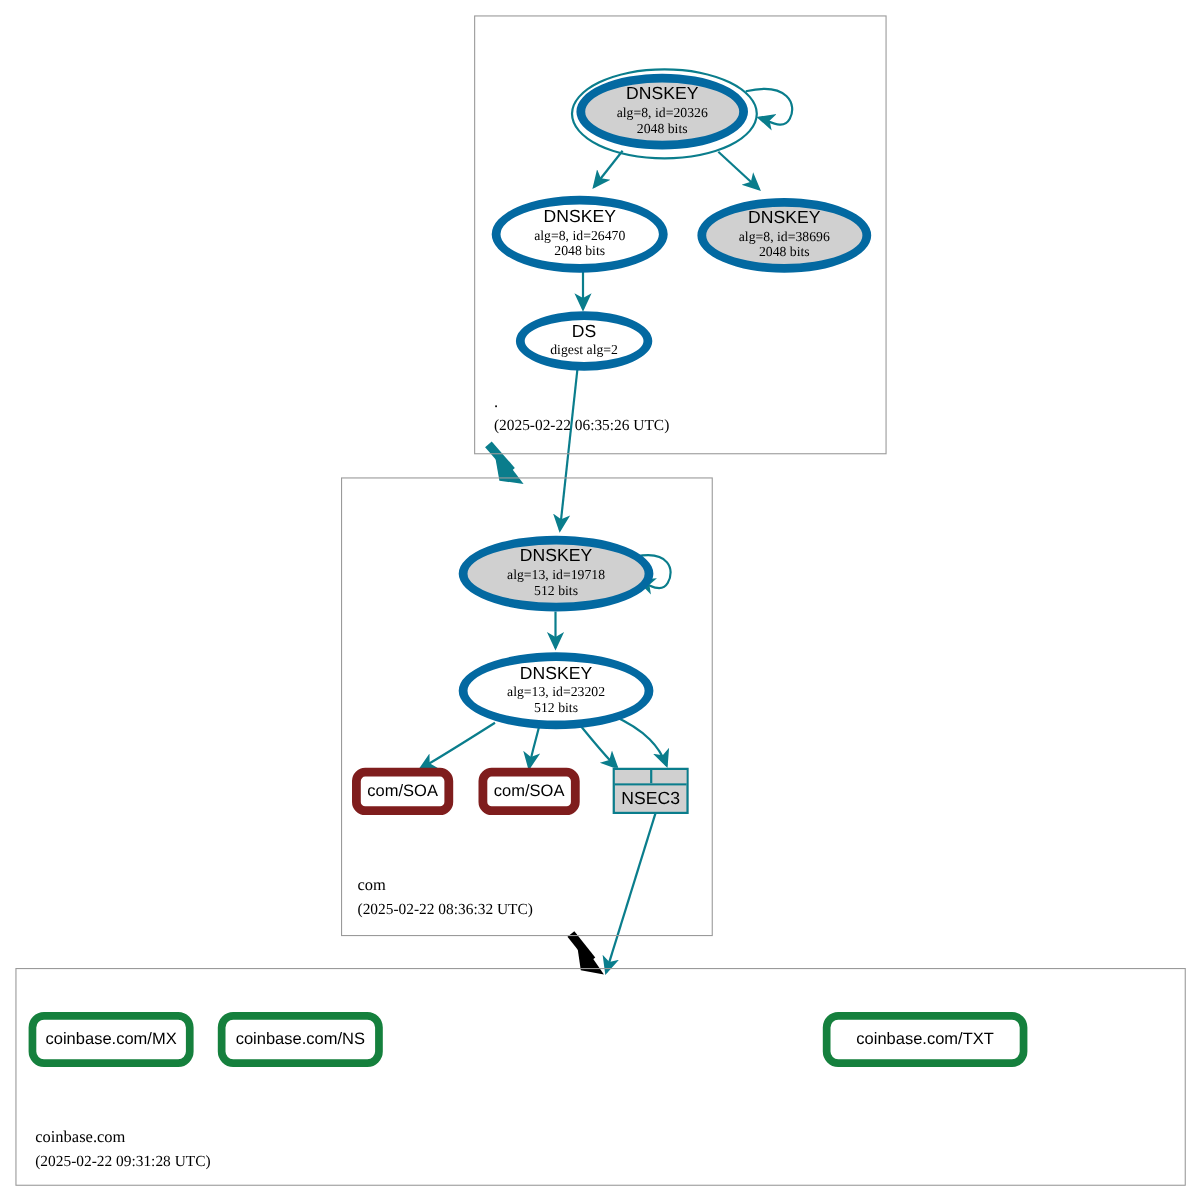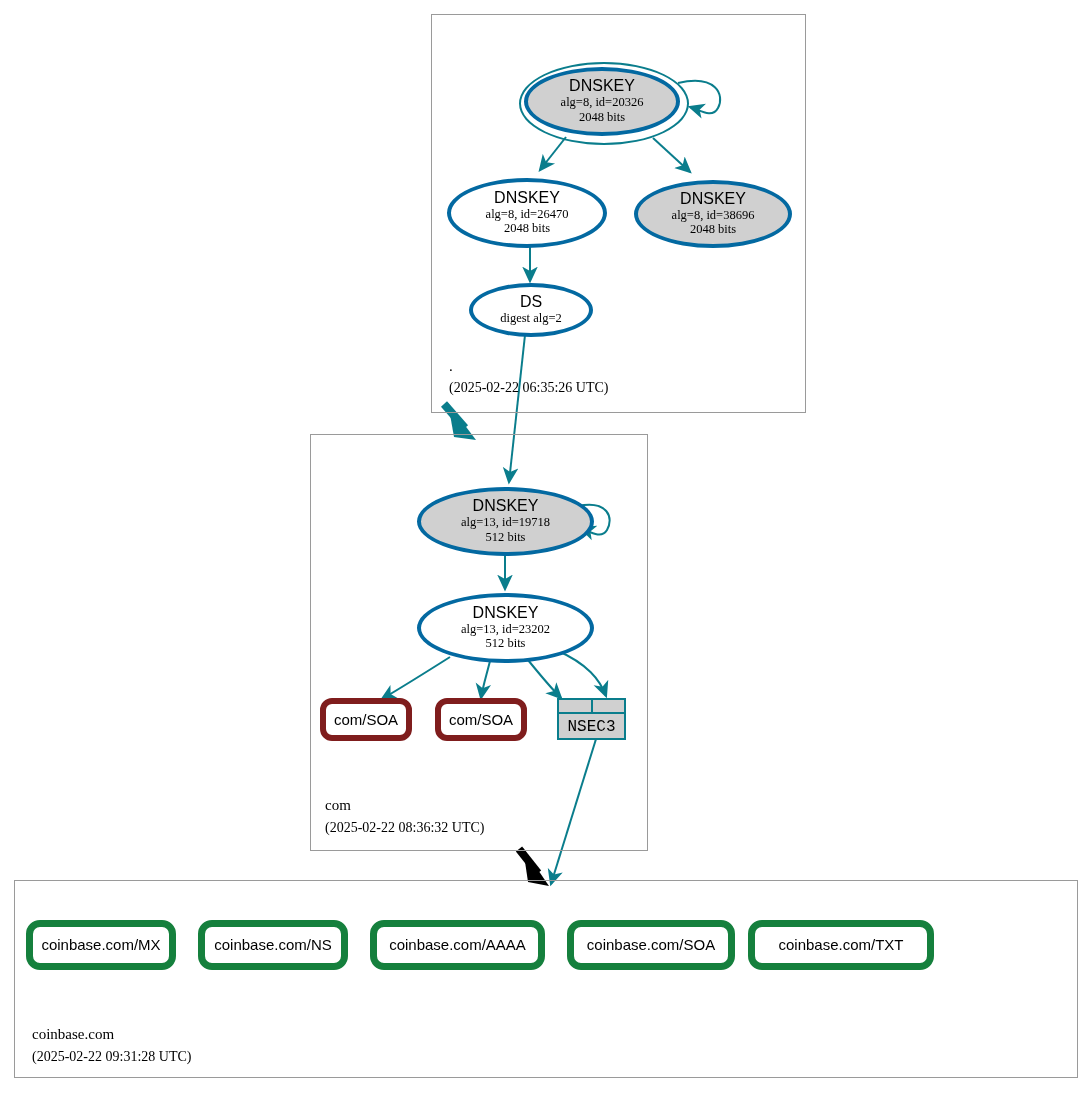--- a/index.html
+++ b/index.html
@@ -13,37 +13,37 @@
   
   .zone{position:absolute;border:1px solid #9a9a9a;background:transparent;box-sizing:border-box;}
   .zone-label{position:absolute;font-family:"Liberation Serif",serif;color:#000;white-space:nowrap;}
   .zone-name{font-size:15px;}
   .zone-time{font-size:14px;}
 
   
   .node{position:absolute;box-sizing:border-box;display:flex;flex-direction:column;
         align-items:center;justify-content:center;text-align:center;}
 
-  .ellipse{border-radius:50%;border:4px solid #0369a1;background:#ffffff;}
+  .ellipse{border-radius:50%;border:8px solid #0369a1;background:#ffffff;}
   .ellipse.shaded{background:#d0d0d0;}
   .anchor-outer{position:absolute;border:2px solid #0a7d8c;border-radius:50%;background:transparent;}
 
   .t-main{font-family:"Liberation Sans",sans-serif;font-size:16px;color:#000;line-height:1.05;}
   .t-sub{font-family:"Liberation Serif",serif;font-size:12.5px;color:#000;line-height:1.18;}
 
-  .rrset{border:6px solid #7f1d1d;border-radius:12px;background:#ffffff;}
+  .rrset{border:8px solid #7f1d1d;border-radius:12px;background:#ffffff;}
   .rrset .t-main{font-size:15px;}
   .rrset.insecure{border:7px solid #15803d;border-radius:14px;}
 
   
   .nsec3{border:2px solid #0a7d8c;background:#d0d0d0;display:block;padding:0;}
   .nsec3 .cells{display:flex;height:12px;border-bottom:2px solid #0a7d8c;}
   .nsec3 .cells .c{flex:1;background:#d0d0d0;}
   .nsec3 .cells .c+.c{border-left:2px solid #0a7d8c;}
-  .nsec3 .lbl{font-family:Liberation Mono, monospace;font-size:16px;color:#000;
+  .nsec3 .lbl{font-family:Liberation Sans, sans-serif;font-size:16px;color:#000;
               text-align:center;line-height:26px;}
 </style>
 </head>
 <body>
 
 <div id="stage">
 
   <svg id="edges" viewBox="0 0 1092 1094" width="1092" height="1094" xmlns="http://www.w3.org/2000/svg">
     <defs>
       <marker id="ah-teal" markerWidth="9" markerHeight="9" refX="7.2" refY="4.5" orient="auto" markerUnits="strokeWidth">
@@ -160,26 +160,20 @@
   <div class="zone-label zone-time" style="left:32px;top:1049px;">(2025-02-22 09:31:28 UTC)</div>
 
   <div class="node rrset insecure" style="left:26px;top:920px;width:150px;height:50px;">
     <div class="t-main">coinbase.com/MX</div>
   </div>
 
   <div class="node rrset insecure" style="left:198px;top:920px;width:150px;height:50px;">
     <div class="t-main">coinbase.com/NS</div>
   </div>
 
-  <div class="node rrset insecure" style="left:370px;top:920px;width:175px;height:50px;">
-    <div class="t-main">coinbase.com/AAAA</div>
-  </div>
 
-  <div class="node rrset insecure" style="left:567px;top:920px;width:168px;height:50px;">
-    <div class="t-main">coinbase.com/SOA</div>
-  </div>
 
   <div class="node rrset insecure" style="left:748px;top:920px;width:186px;height:50px;">
     <div class="t-main">coinbase.com/TXT</div>
   </div>
 
 
 </div>
 
 </body></html>

